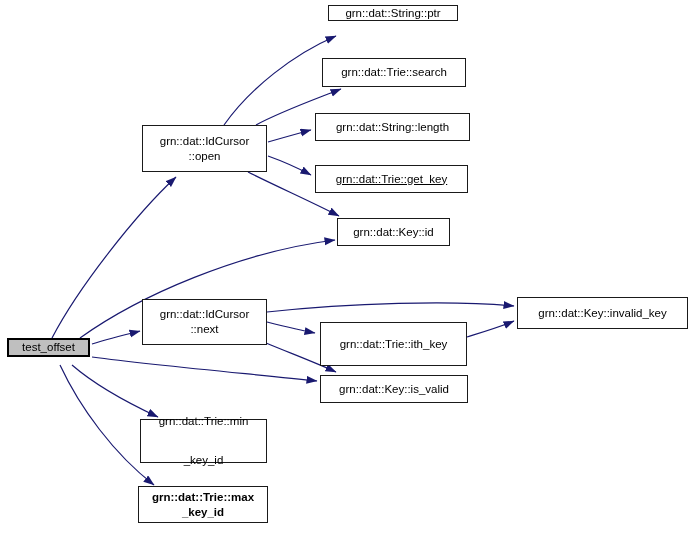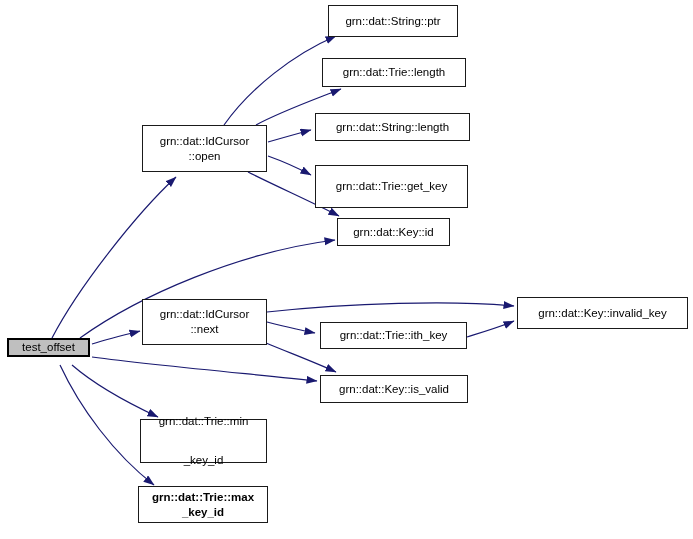--- a/index.html
+++ b/index.html
@@ -77,40 +77,40 @@
       </g>
   </svg>
   <div>
       <div class="node root" style="left: 7px; top: 338px; width: 83px; height: 19px;">
         <span>test_offset</span>
       </div>
       <div class="node" style="left: 142px; top: 125px; width: 125px; height: 47px;">
         <span>grn::dat::IdCursor</span>
         <span>::open</span>
       </div>
-      <div class="node" style="left: 328px; top: 5px; width: 130px; height: 32px;">
+      <div class="node" style="left: 328px; top: 5px; width: 130px; height: 16px;">
         <span>grn::dat::String::ptr</span>
       </div>
       <div class="node" style="left: 322px; top: 58px; width: 144px; height: 29px;">
-        <span>grn::dat::Trie::length</span>
+        <span>grn::dat::Trie::search</span>
       </div>
       <div class="node" style="left: 315px; top: 113px; width: 155px; height: 28px; align-items: center;">
         <span>grn::dat::String::length</span>
       </div>
-      <div class="node" style="left: 315px; top: 165px; width: 153px; height: 43px;">
+      <div class="node" style="left: 315px; top: 165px; width: 153px; height: 28px; text-decoration: underline;">
         <span>grn::dat::Trie::get_key</span>
       </div>
       <div class="node" style="left: 337px; top: 218px; width: 113px; height: 28px; justify-content: center;">
         <span>grn::dat::Key::id</span>
       </div>
       <div class="node" style="left: 142px; top: 299px; width: 125px; height: 46px;">
         <span>grn::dat::IdCursor</span>
         <span>::next</span>
       </div>
-      <div class="node" style="left: 320px; top: 322px; width: 147px; height: 27px;">
+      <div class="node" style="left: 320px; top: 322px; width: 147px; height: 44px;">
         <span>grn::dat::Trie::ith_key</span>
       </div>
       <div class="node" style="left: 320px; top: 375px; width: 148px; height: 28px;">
         <span>grn::dat::Key::is_valid</span>
       </div>
       <div class="node" style="left: 517px; top: 297px; width: 171px; height: 32px; text-align: right;">
         <span>grn::dat::Key::invalid_key</span>
       </div>
       <div class="node" style="left: 140px; top: 419px; width: 127px; height: 44px; gap: 24px;">
         <span>grn::dat::Trie::min</span>

